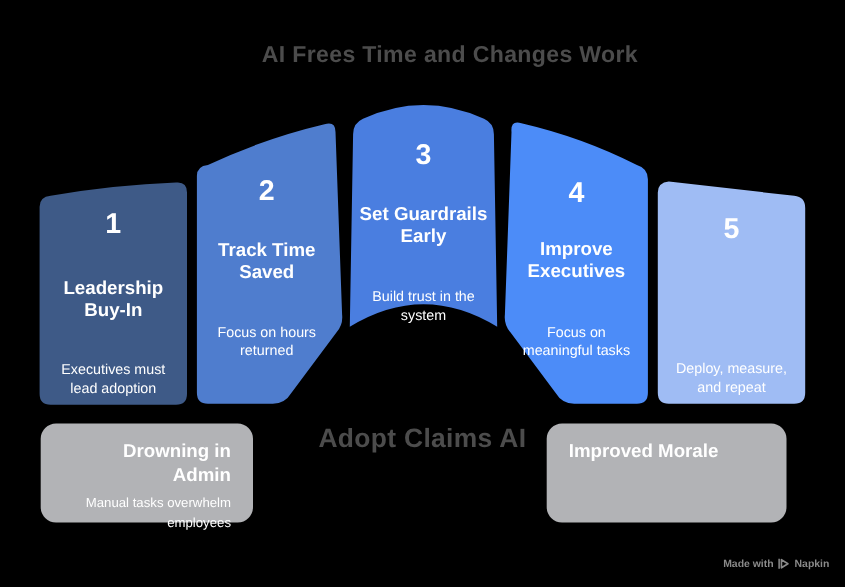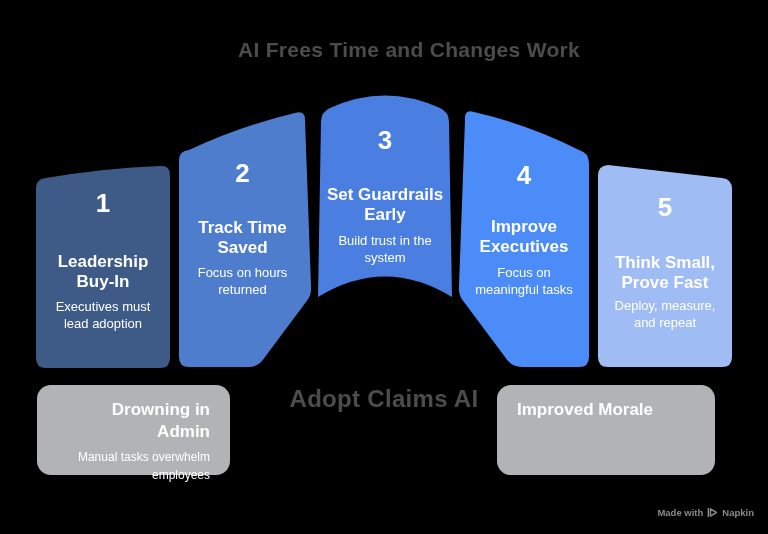--- a/index.html
+++ b/index.html
@@ -10,21 +10,21 @@
   .title{
     position:absolute; top:38px; left:0; width:768px; margin:0;
     text-align:center; font-size:21px; font-weight:700; letter-spacing:.3px;
     color:#4c4c4c;
     padding-left:25px;
   }
   .arch{position:absolute; left:0; top:0; width:768px; height:534px;}
   .seg-text{position:absolute; color:#fff; text-align:center;}
   .seg-text .num{position:absolute; left:0; right:0; font-size:26px; font-weight:700; line-height:26px;}
   .seg-text .heading{position:absolute; left:3px; right:3px; font-size:17px; font-weight:700; line-height:20px;}
-  .seg-text .body{position:absolute; left:6px; right:6px; font-size:13px; line-height:17px;}
+  .seg-text .body{position:absolute; left:6px; right:6px; font-size:13px; line-height:17px;margin-top:29px;}
   .s1{left:36px;  top:166px; width:134px; height:202px;}
   .s2{left:179px; top:110px; width:127px; height:257px;}
   .s3{left:319px; top:96px;  width:132px; height:201px;}
   .s4{left:459px; top:110px; width:130px; height:257px;}
   .s5{left:598px; top:166px; width:134px; height:201px;}
   .s1 .num{top:24px}  .s1 .heading{top:86px}  .s1 .body{top:132px}
   .s2 .num{top:50px}  .s2 .heading{top:108px} .s2 .body{top:154px}
   .s3 .num{top:31px}  .s3 .heading{top:89px}  .s3 .body{top:136px}
   .s4 .num{top:52px}  .s4 .heading{top:107px} .s4 .body{top:154px}
   .s5 .num{top:28px}  .s5 .heading{top:87px}  .s5 .body{top:131px}
@@ -81,21 +81,20 @@
   </div>
 
   <div class="seg-text s4">
     <div class="num">4</div>
     <div class="heading">Improve Executives</div>
     <div class="body">Focus on meaningful tasks</div>
   </div>
 
   <div class="seg-text s5">
     <div class="num">5</div>
-    <div class="heading">Think Small, Prove Fast</div>
     <div class="body">Deploy, measure, and repeat</div>
   </div>
 
   <div class="center-label">Adopt Claims AI</div>
 
   <div class="callout callout-left">
     <div class="c-title">Drowning in Admin</div>
     <div class="c-body">Manual tasks overwhelm employees</div>
   </div>
 

